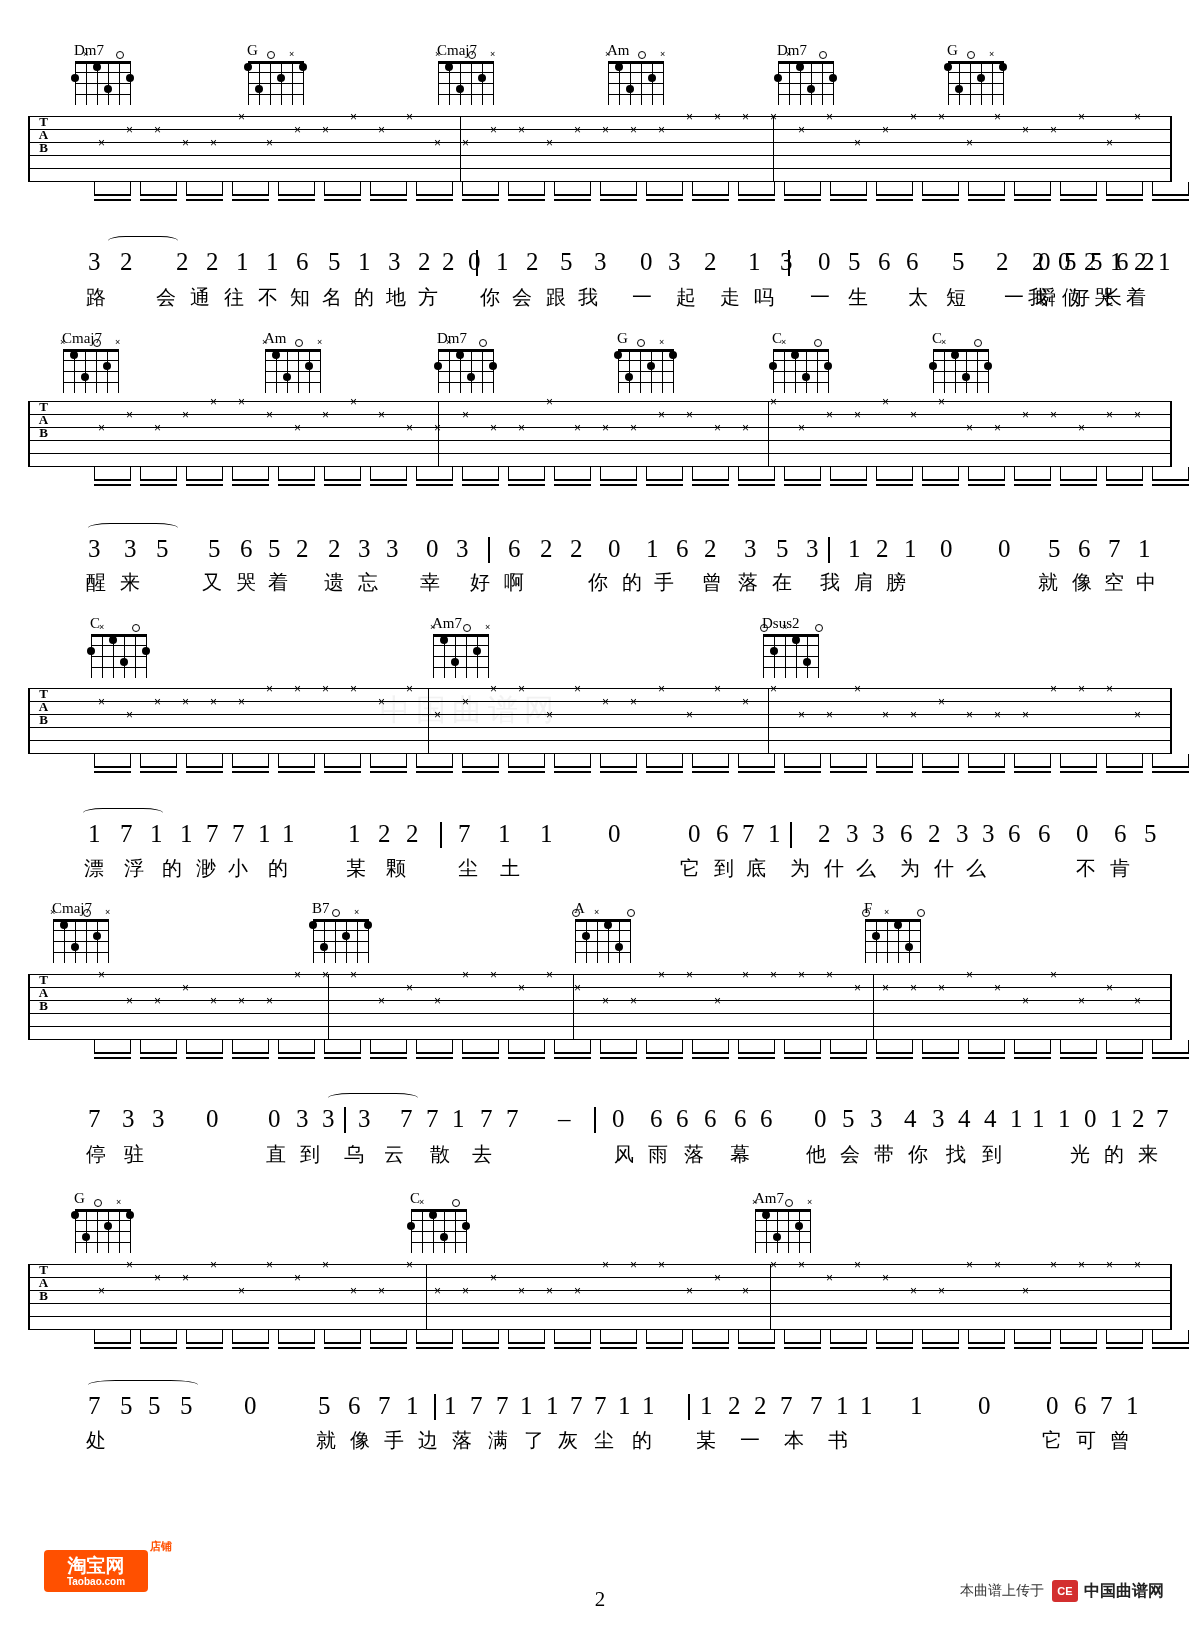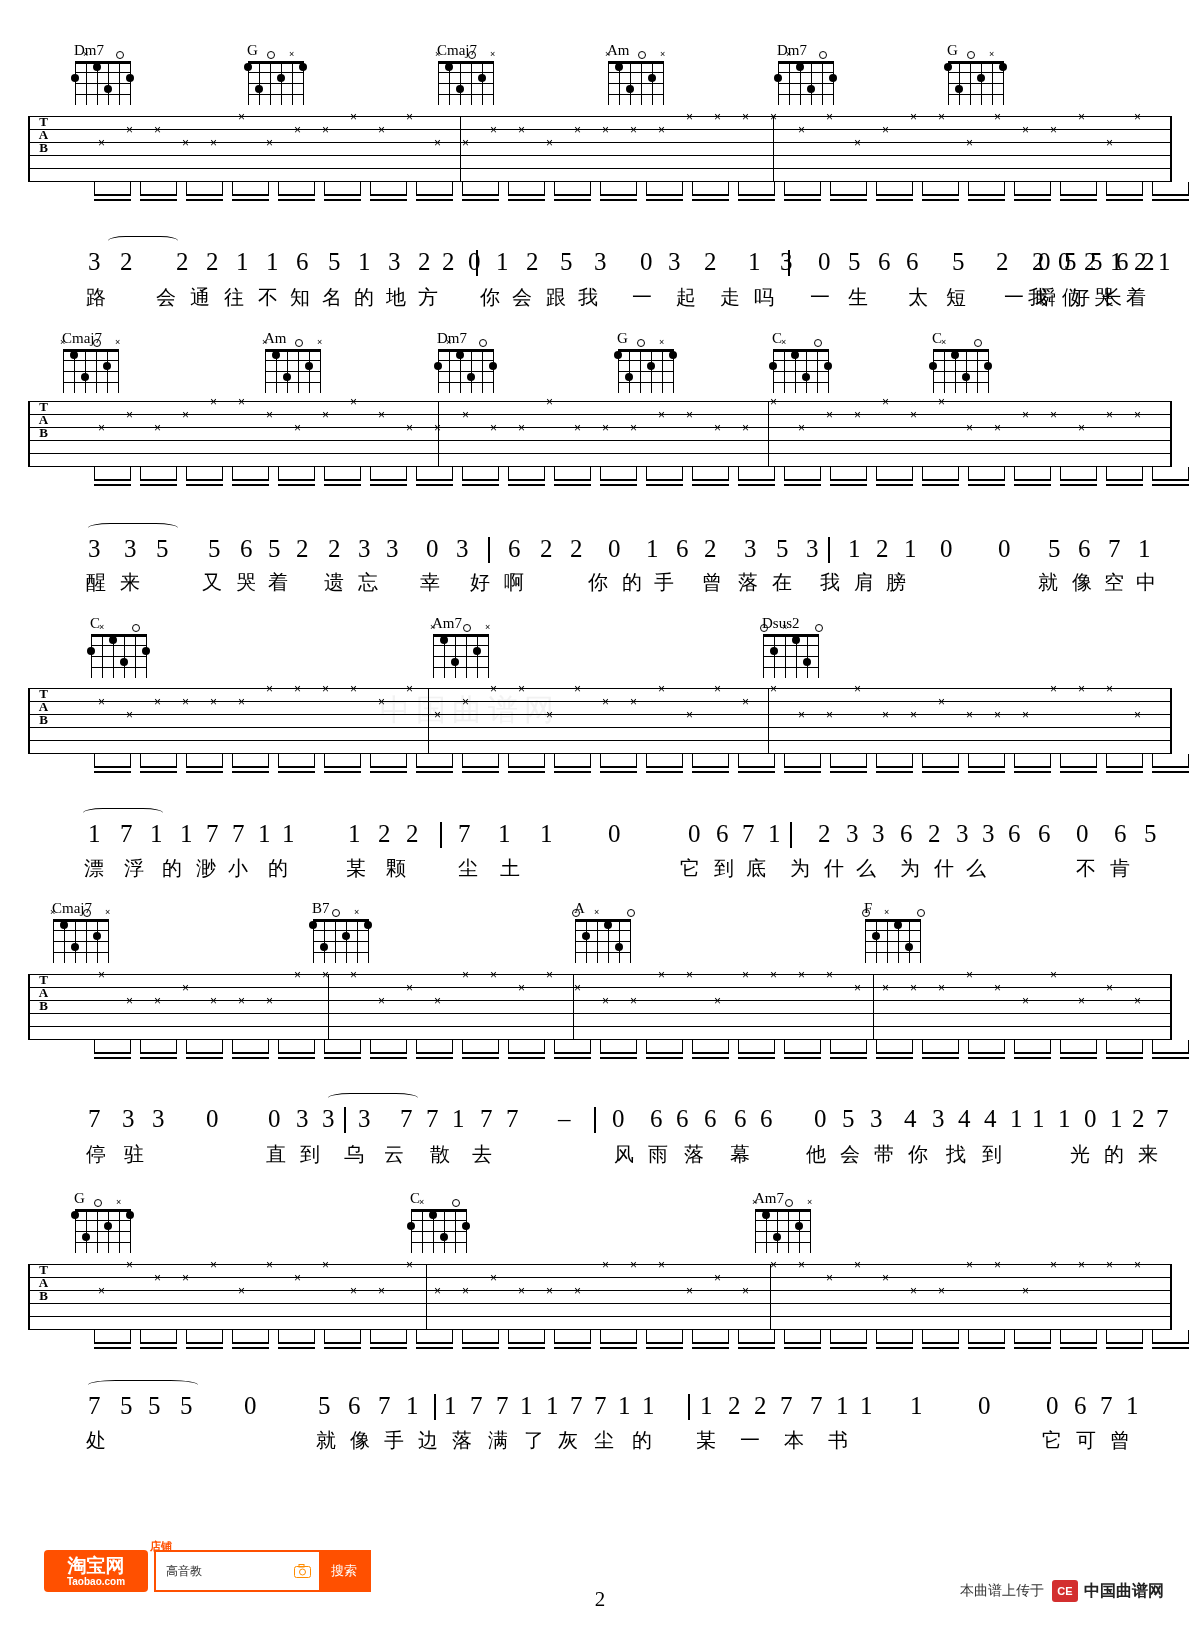--- a/index.html
+++ b/index.html
@@ -1619,31 +1619,20 @@
       <span class="ly" style="left: 1048px;">可</span>
       <span class="ly" style="left: 1082px;">曾</span>
     </div>
 
   <div class="shoplabel">店铺</div>
   <div class="taobao">
     <div class="tb-logo">
       <div class="l1">淘宝网</div>
       <div class="l2">Taobao.com</div>
     </div>
-    <div class="tb-box">
-      <div class="tb-shop">高音教</div>
-      <div class="tb-cam">
-        <svg width="17" height="14" viewBox="0 0 17 14" aria-hidden="true">
-          <rect x="0.5" y="2.5" width="16" height="11" rx="2" fill="none" stroke="#ff8c00"></rect>
-          <circle cx="8.5" cy="8" r="3" fill="none" stroke="#ff8c00"></circle>
-          <rect x="5" y="0.5" width="5" height="2.5" fill="none" stroke="#ff8c00"></rect>
-        </svg>
-      </div>
-      <div class="tb-search">搜索</div>
-    </div>
   </div>
 
   <div class="pageno">2</div>
 
   <div class="credit">
     <span>本曲谱上传于</span>
     <span class="cmark">CE</span>
     <span class="csite">中国曲谱网</span>
   </div>
 

